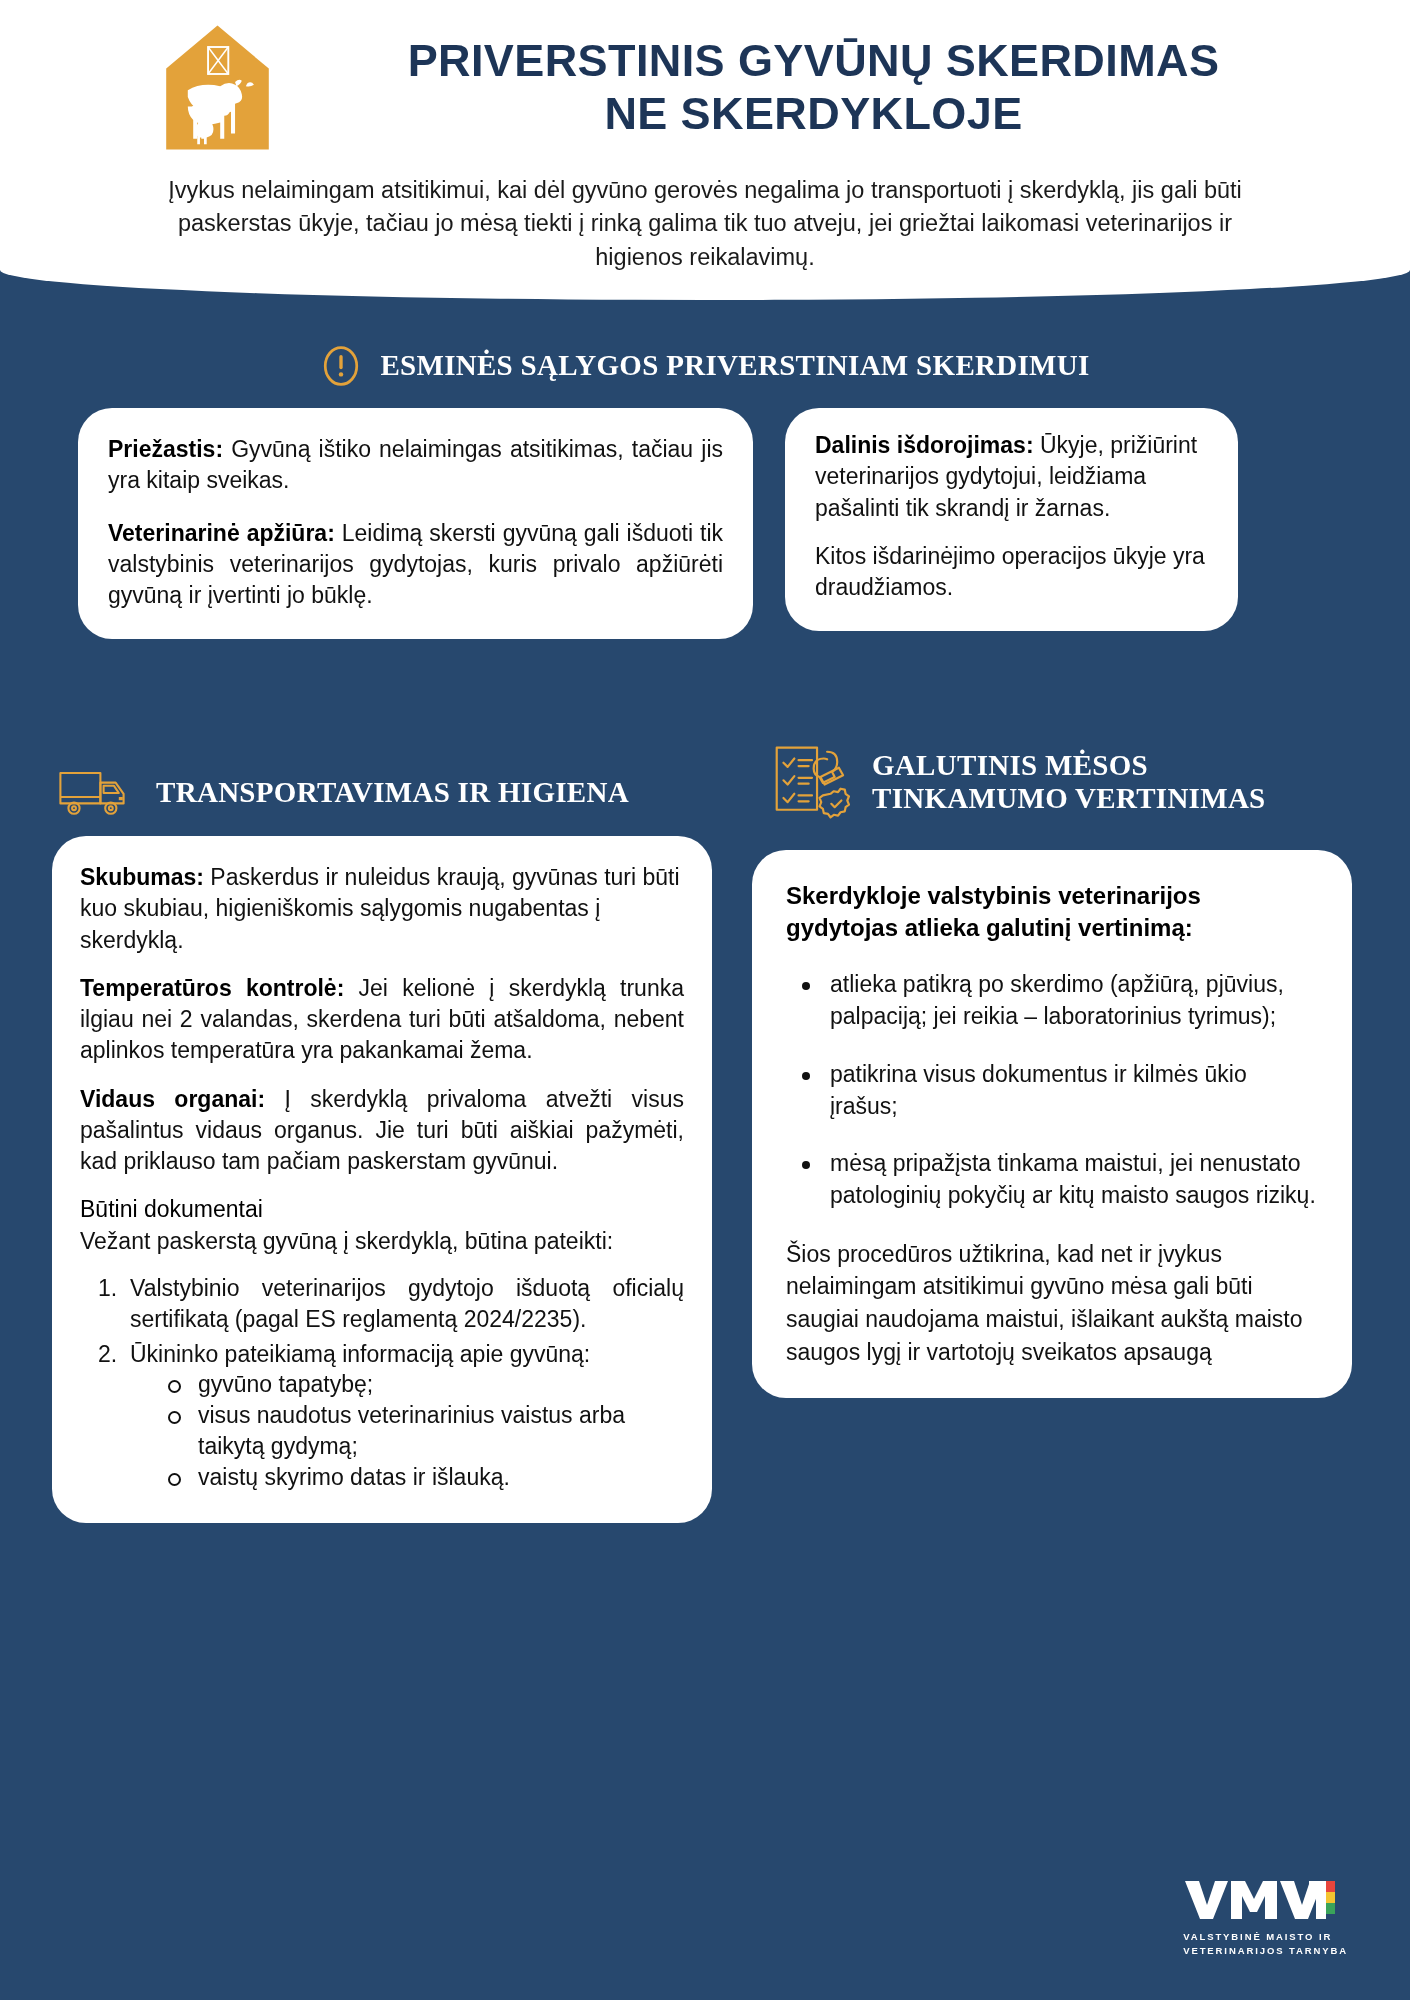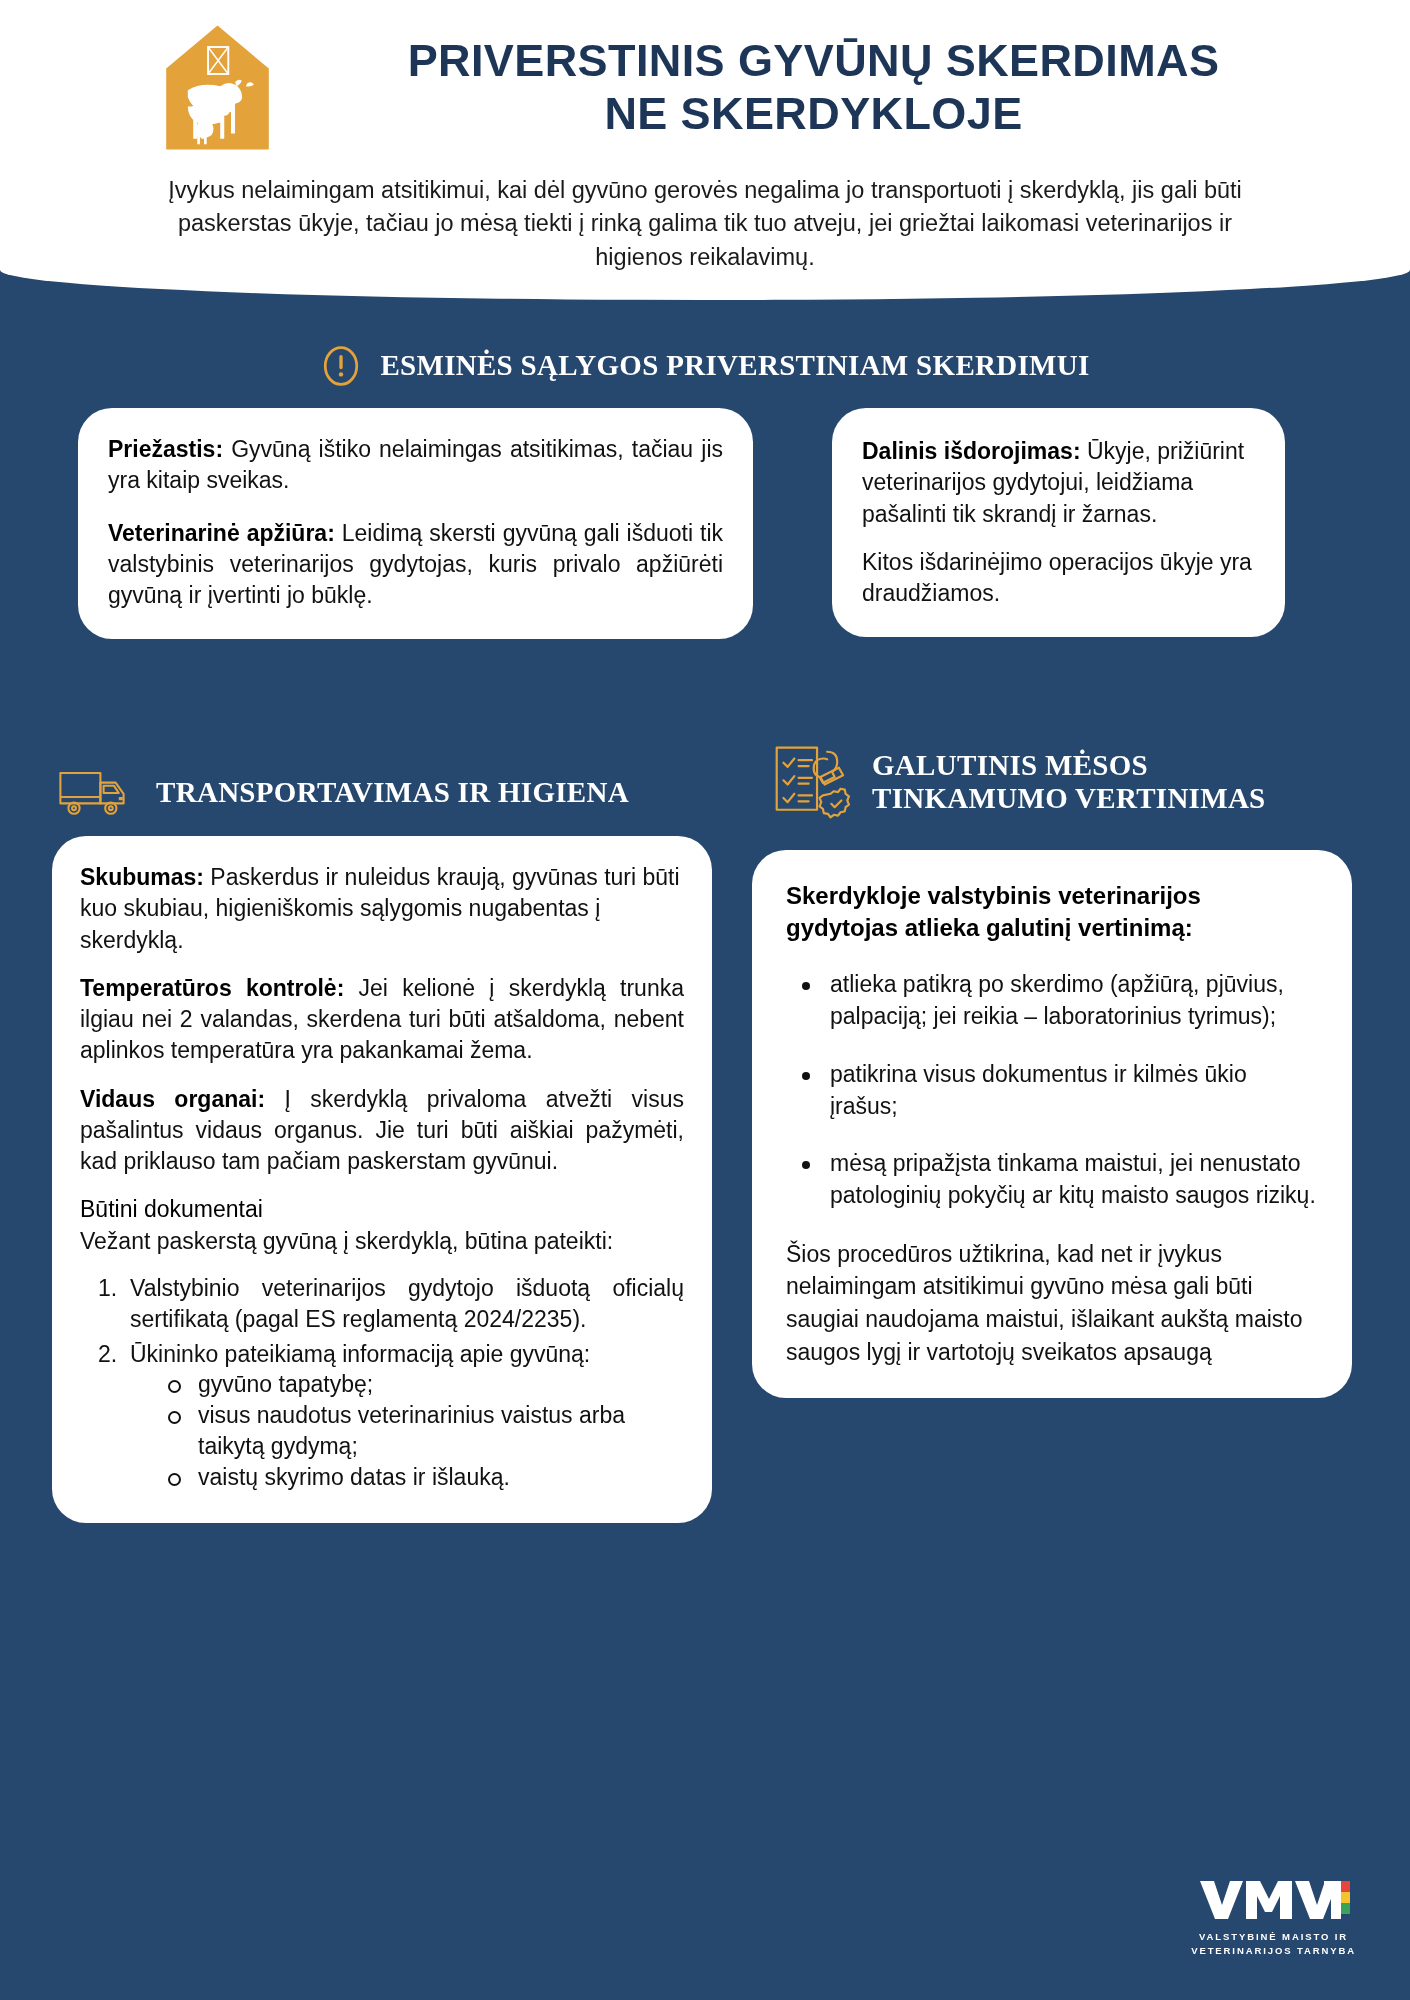--- a/index.html
+++ b/index.html
@@ -108,23 +108,23 @@
     z-index: 2;
   }
 
   #card-priezastis {
     top: 408px; left: 78px;
     width: 675px;
     padding: 26px 30px 28px 30px;
   }
 
   #card-dalinis {
-    top: 408px; left: 832px;
+    top: 408px; left: 785px;
     width: 453px;
-    padding: 28px 30px 28px 30px;
+    padding: 22px 30px 28px 30px;
   }
 
   #card-transport {
     top: 836px; left: 52px;
     width: 660px;
     padding: 26px 28px 30px 28px;
   }
 
   #card-galutinis {
     top: 850px; left: 752px;
@@ -226,22 +226,22 @@
     position: absolute;
     left: 6px; top: 11px;
     width: 9px; height: 9px;
     border-radius: 50%;
     border: 2px solid #111;
   }
 
   
   .logo-wrap {
     position: absolute;
-    right: 54px; bottom: 42px;
-    text-align: center;
+    right: 62px; bottom: 42px;
+    text-align: left;
     z-index: 4;
   }
   .logo-sub {
     color: #ffffff;
     font-size: 9.5px;
     letter-spacing: 1.9px;
     font-weight: bold;
     line-height: 1.45;
     margin-top: 5px;
   }

